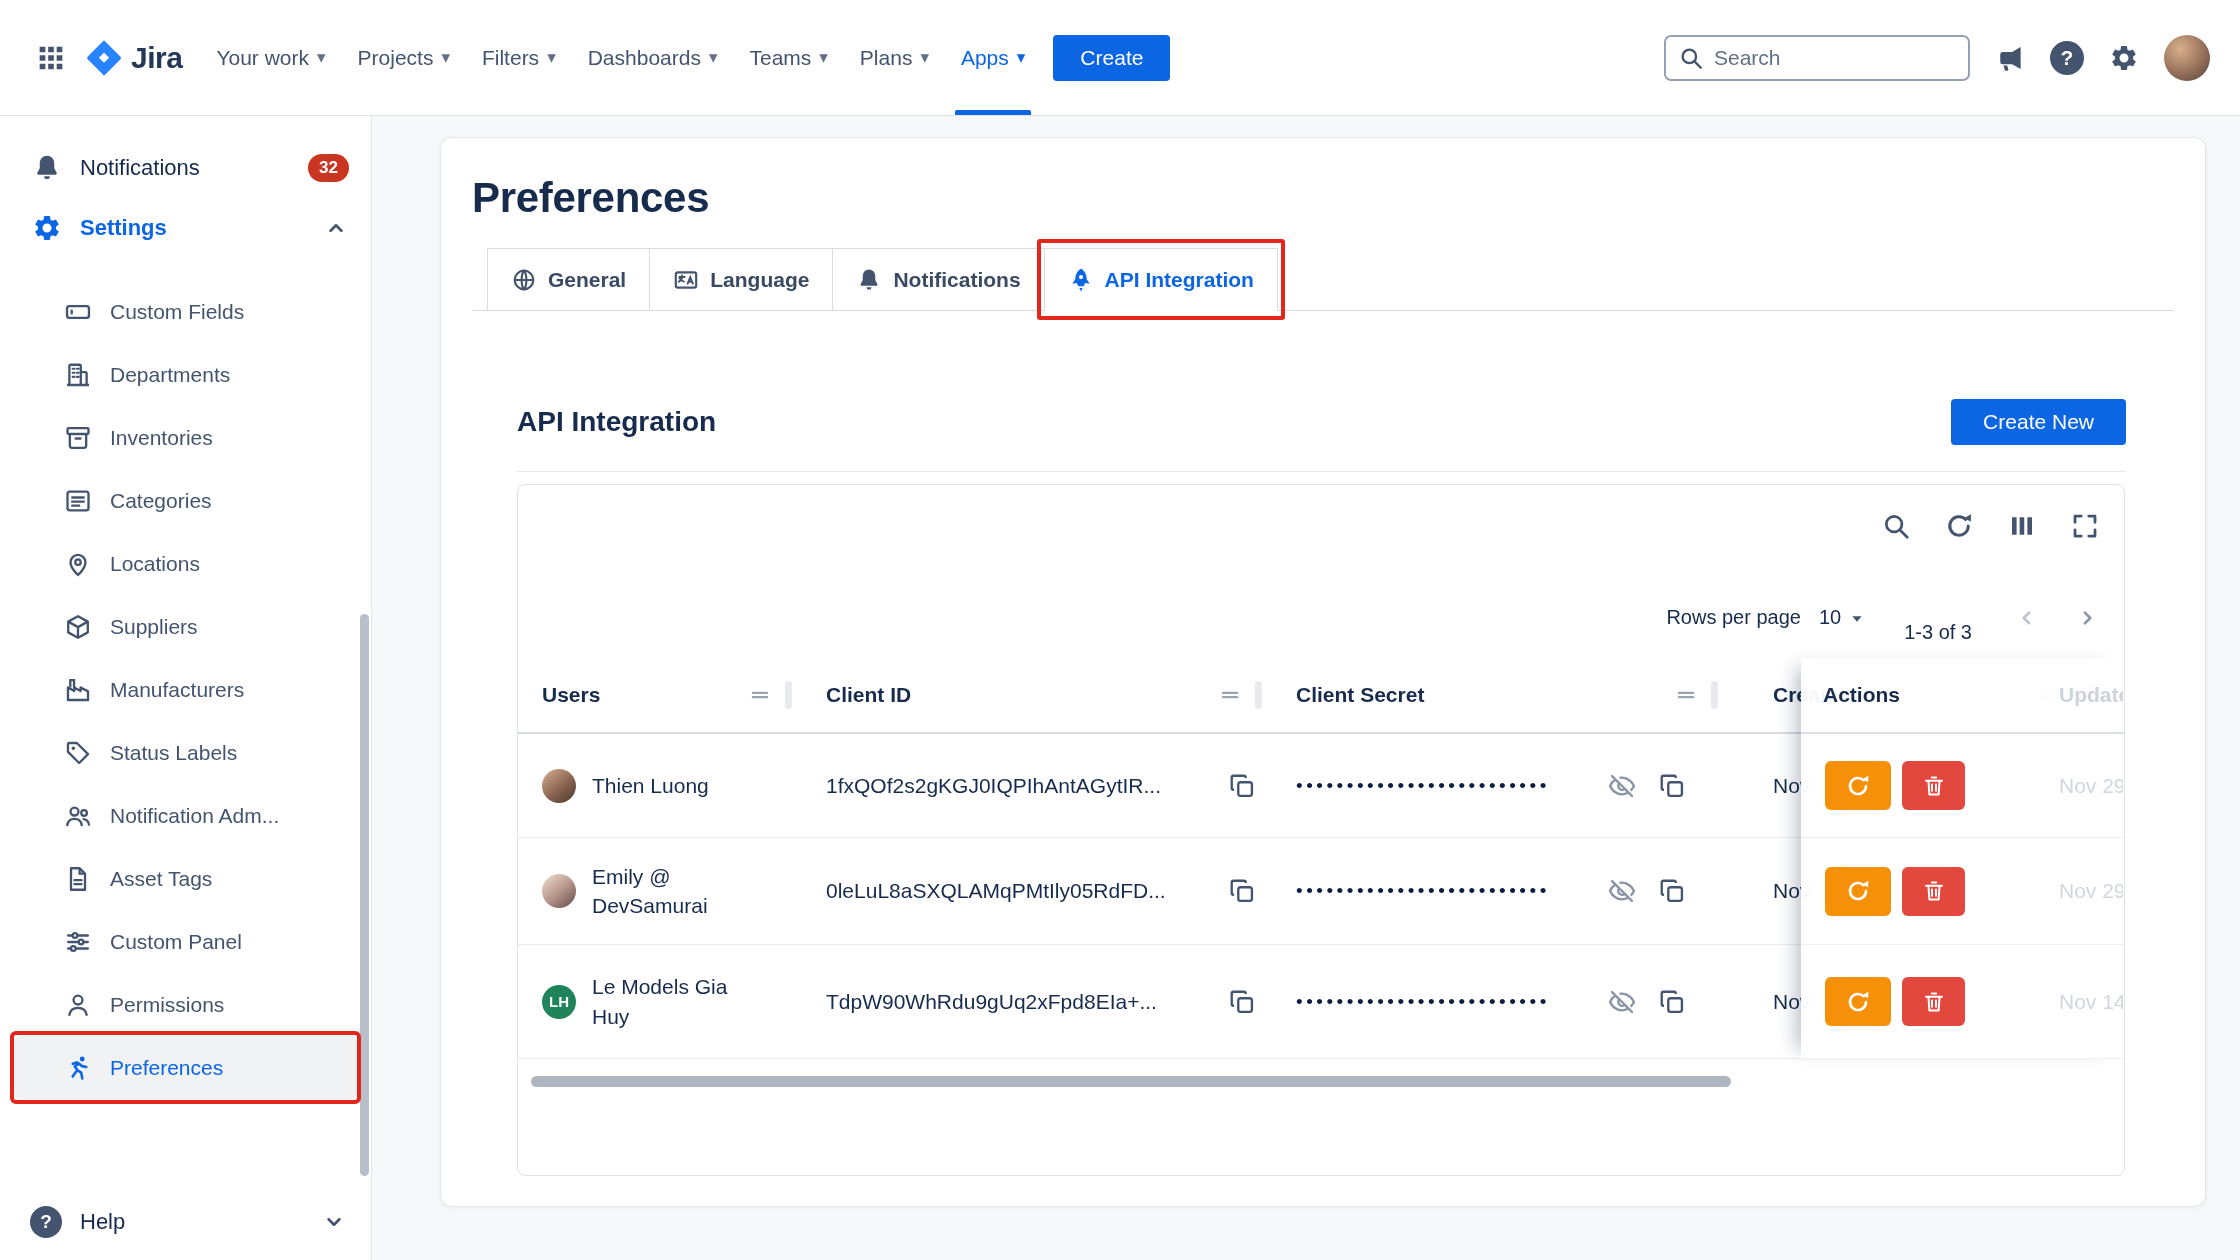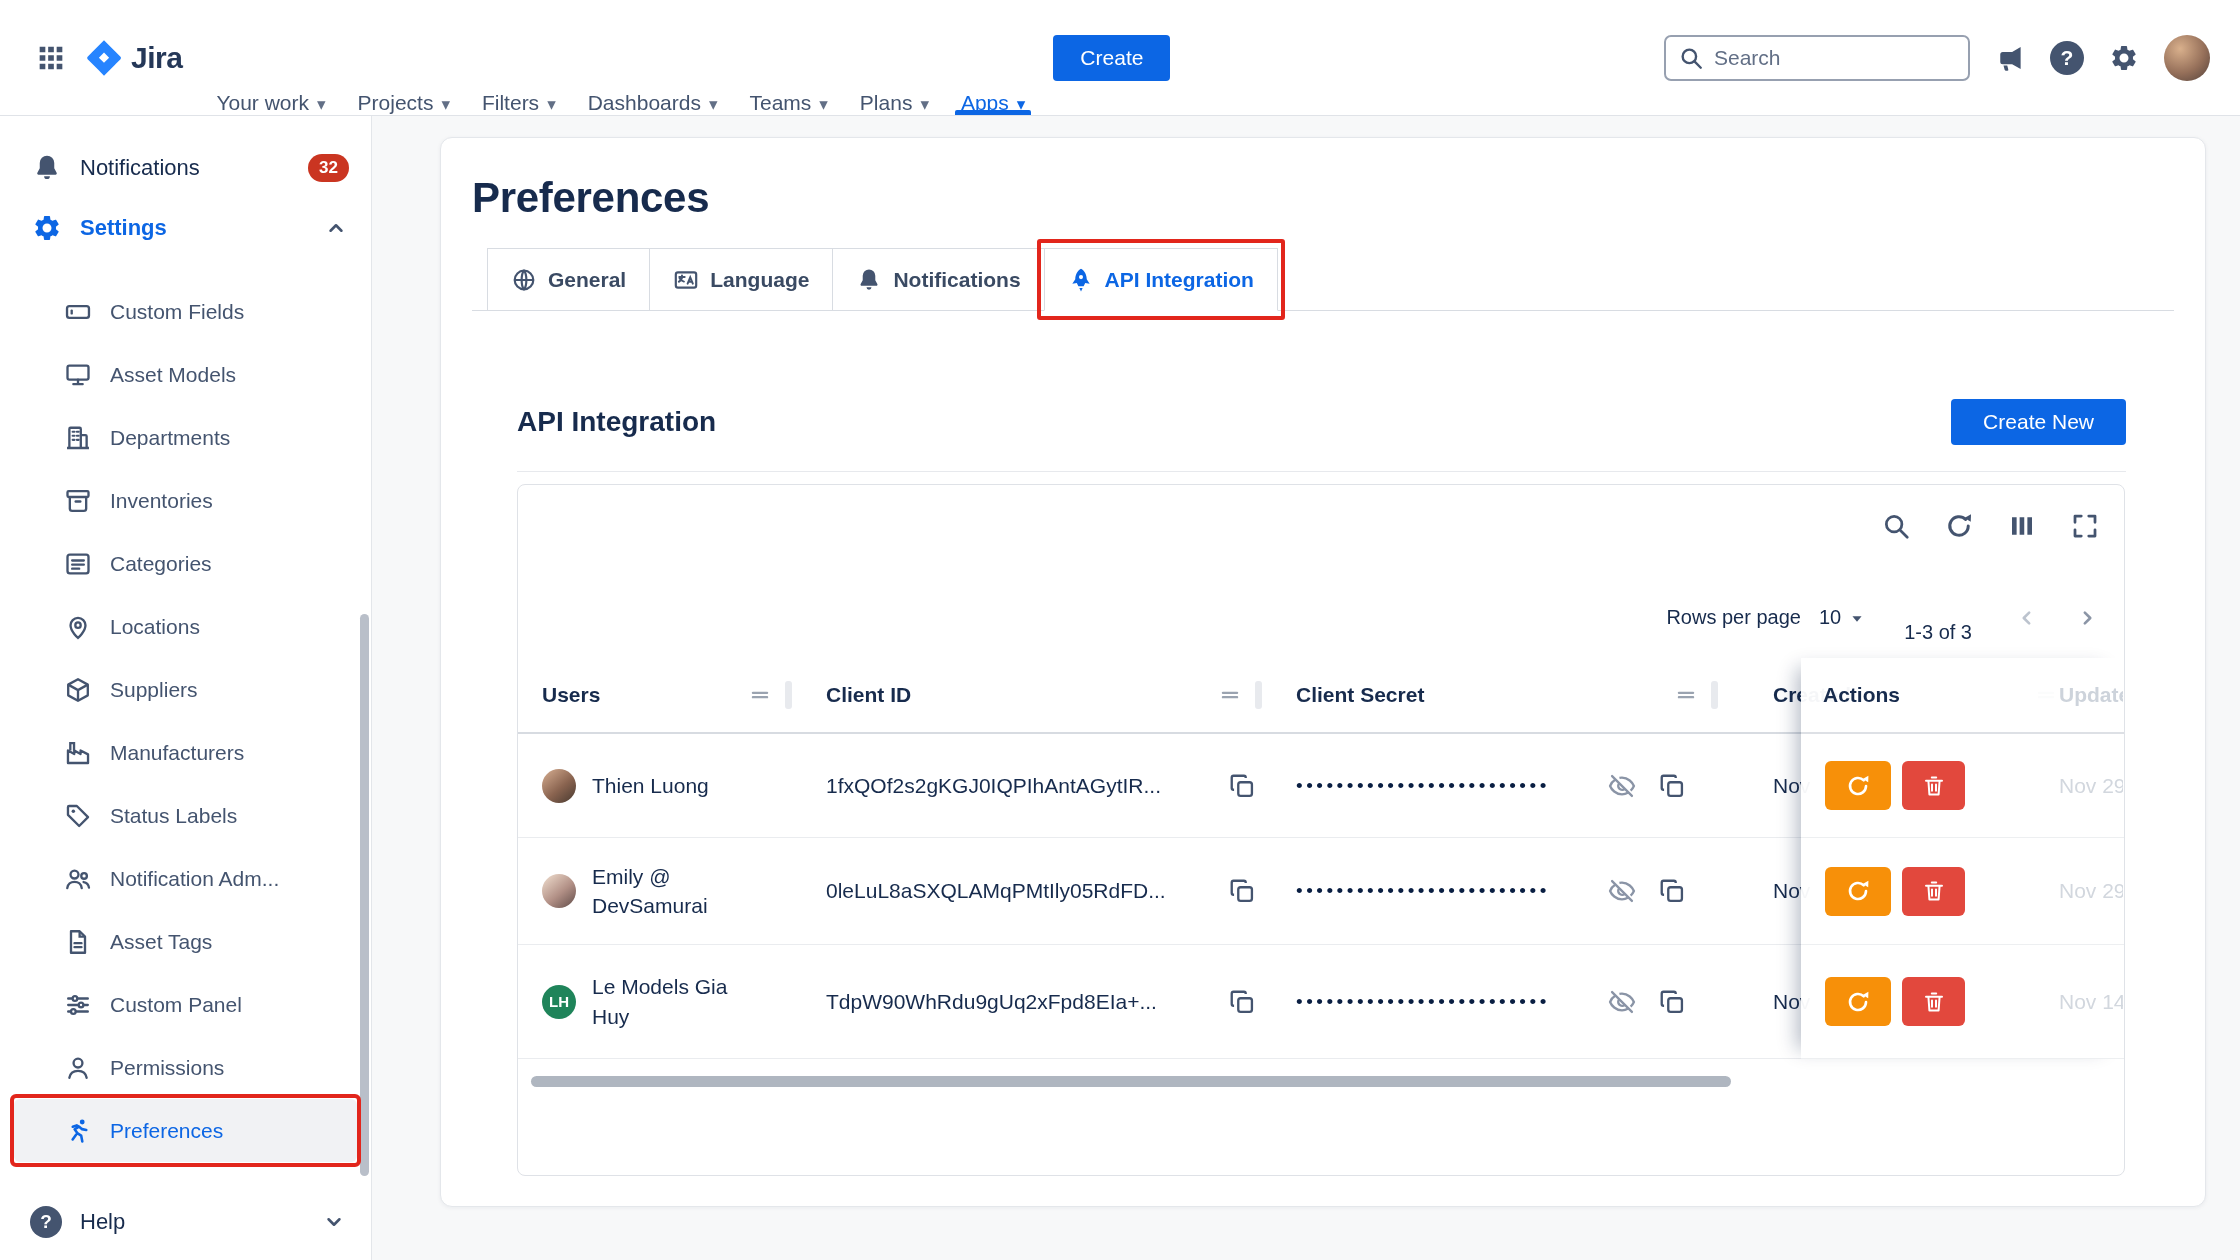--- a/index.html
+++ b/index.html
@@ -23,21 +23,21 @@
   .topnav {
     position: absolute; top: 0; left: 0; right: 0; height: 116px;
     background: #fff; border-bottom: 1px solid #E0E3E8;
     display: flex; align-items: center; padding: 0 30px 0 34px; z-index: 10;
   }
   .grid-btn { color: #44546F; cursor: pointer; }
   .logo { display: flex; align-items: center; gap: 9px; margin: 0 18px 0 18px; cursor: pointer; }
   .logo-text { font-size: 30px; font-weight: 700; color: #253858; letter-spacing: -0.5px; }
   .primary-nav { display: flex; align-items: center; height: 100%; }
   .nav-item {
-    display: flex; align-items: flex-end; gap: 8px; padding: 0 16px; height: 100%;
+    display: flex; align-items: center; gap: 8px; padding: 0 16px; height: 100%;
     font-size: 21px; font-weight: 500; color: var(--slate-text, #44546F);
     position: relative; cursor: pointer; white-space: nowrap;
   }
   .nav-item .caret { color: #626F86; font-size: 17px; }
   .nav-item .caret::before { content: "▾"; }
   .nav-item.active, .nav-item.active .caret { color: var(--accent-blue, #0C66E4); }
   .nav-item.active::after {
     content: ""; position: absolute; left: 10px; right: 10px; bottom: 0;
     height: 5px; background: var(--accent-blue, #0C66E4); border-radius: 2px 2px 0 0;
   }
@@ -326,29 +326,20 @@
           <svg viewBox="0 0 24 24">
             <rect x="2.6" y="7" width="18.8" height="10" rx="2" fill="none" stroke="currentColor" stroke-width="2"></rect>
             <path stroke="currentColor" stroke-width="2" stroke-linecap="round" d="M6.6 10.8v2.4"></path>
           </svg>
         </span>
         <span class="label">Custom Fields</span>
       </div>
       <div class="side-sub">
         <span class="icon i28">
           <svg viewBox="0 0 24 24">
-            <rect x="3" y="4" width="18" height="12" rx="1.6" fill="none" stroke="currentColor" stroke-width="2"></rect>
-            <path stroke="currentColor" stroke-width="2" stroke-linecap="round" d="M12 16v3.4M8 19.8h8"></path>
-          </svg>
-        </span>
-        <span class="label">Asset Models</span>
-      </div>
-      <div class="side-sub">
-        <span class="icon i28">
-          <svg viewBox="0 0 24 24">
             <path fill="none" stroke="currentColor" stroke-width="2" stroke-linejoin="round" d="M4.6 20.6V4.2a1 1 0 0 1 1-1h7.8a1 1 0 0 1 1 1v16.4M14.4 9.6h4a1 1 0 0 1 1 1v10M2.6 20.6h18.8"></path>
             <path stroke="currentColor" stroke-width="1.8" stroke-linecap="round" d="M7.4 6.6H9M11 6.6h1.6M7.4 10.1H9M11 10.1h1.6M7.4 13.6H9M11 13.6h1.6"></path>
           </svg>
         </span>
         <span class="label">Departments</span>
       </div>
       <div class="side-sub">
         <span class="icon i28">
           <svg viewBox="0 0 24 24">
             <rect x="3" y="3.6" width="18" height="5" rx="1" fill="none" stroke="currentColor" stroke-width="2"></rect>

